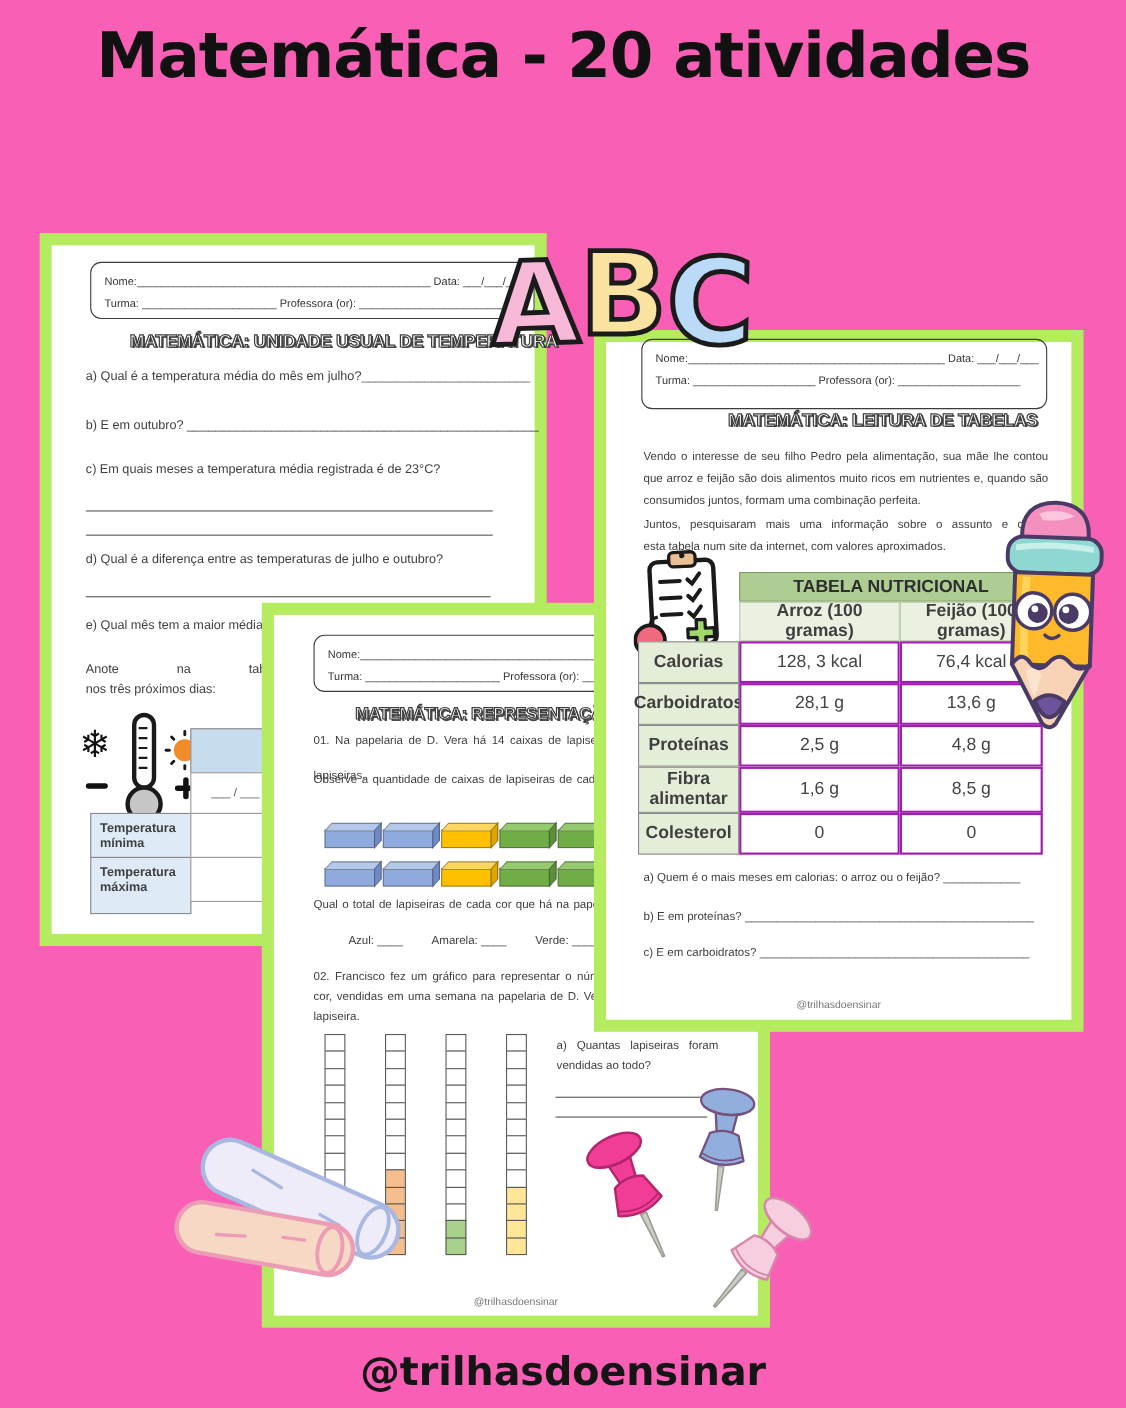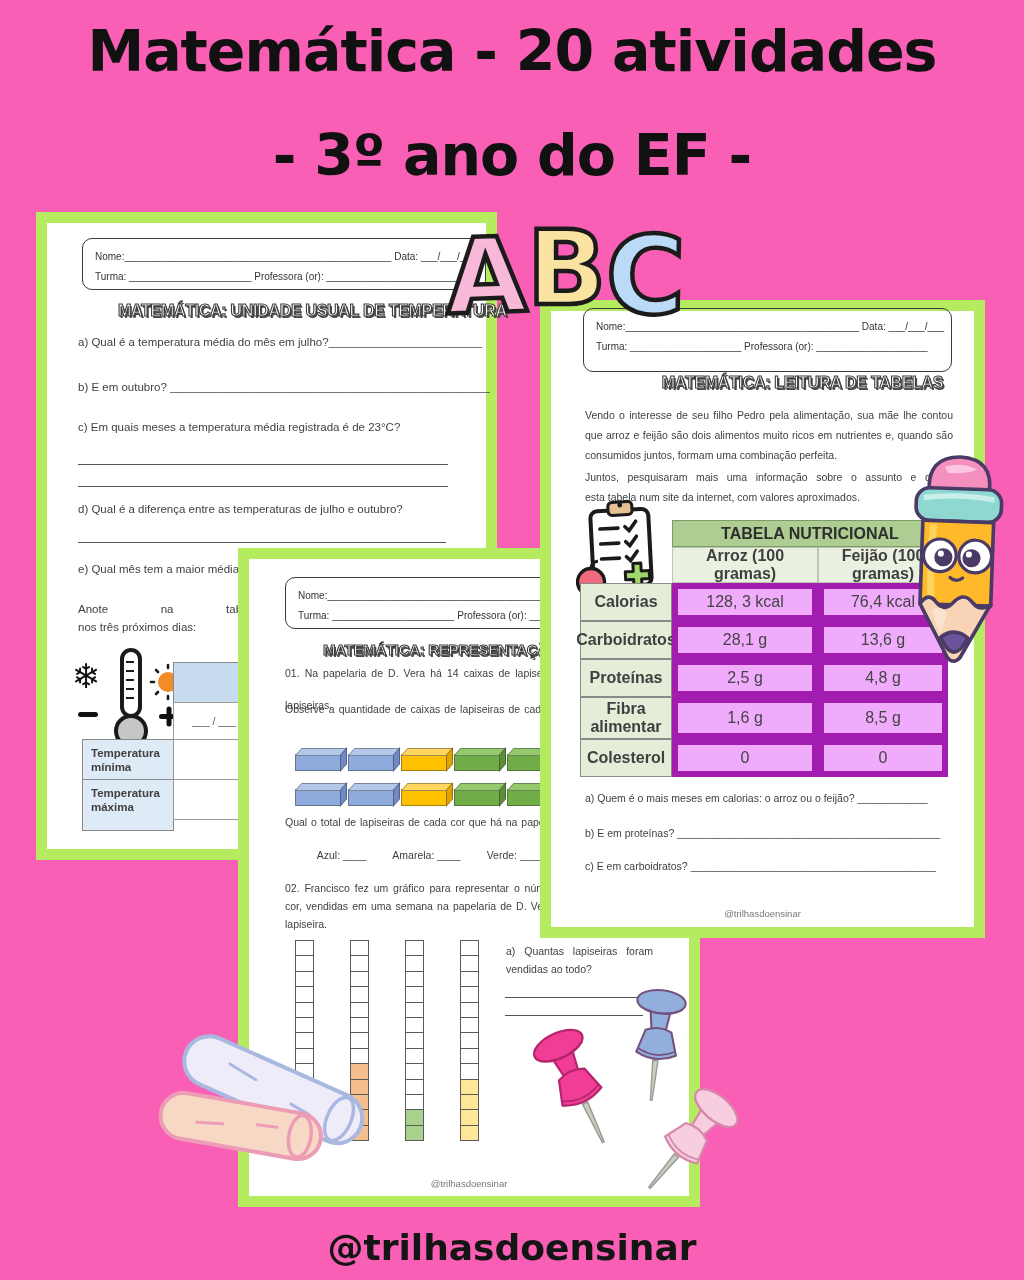--- a/index.html
+++ b/index.html
@@ -33,21 +33,21 @@
   .ttl-cell{box-sizing:border-box;border:1px solid #8a8a8a;background:var(--tblblue,#DEEBF7);
     font-weight:bold;font-size:11.5px;line-height:1.25;padding:6px 8px;}
   .ttl-val{box-sizing:border-box;border:1px solid #9a9a9a;background:#fff;}
 
   
   .nut{display:grid;grid-template-columns:92px 146px 130px;}
   .ncell{box-sizing:border-box;font-size:16px;display:flex;align-items:center;justify-content:center;text-align:center;}
   .nhead{background:var(--nuthead,#AECD92);border:1px solid #7e9a66;font-weight:bold;color:#2e2e2e;grid-column:2/4;height:27px;}
   .nsub{background:var(--nutsub,#EAF1E1);border:1px solid #b9c8aa;font-weight:bold;height:36px;}
   .nlab{background:var(--nutcell,#E4EDD8);border:1px solid #8a8a8a;font-weight:bold;min-height:38px;padding:2px 6px;}
-  .nval{background:#f0abfc;border:6px solid #a21caf;min-height:38px;color:#444;}
+  .nval{background:#ffffff;border:2px solid #a21caf;min-height:38px;color:#444;}
   .nblank{background:transparent;border:none;}
 
   
   .box3{position:absolute;width:44px;height:15px;background:var(--front);border:1px solid rgba(50,50,50,.45);}
   .box3::before{content:"";position:absolute;left:2px;top:-7px;width:100%;height:6px;background:var(--top);
     border:1px solid rgba(50,50,50,.45);transform:skewX(-42deg);}
   .box3::after{content:"";position:absolute;right:-7px;top:-4px;width:5px;height:100%;background:var(--side);
     border:1px solid rgba(50,50,50,.45);transform:skewY(-48deg);}
 
   
@@ -58,21 +58,20 @@
   .bubble-letter{position:absolute;font-family:"DejaVu Sans",sans-serif;font-weight:bold;font-size:104px;
     -webkit-text-stroke:4.5px #1b1b1b;z-index:6;line-height:1;}
   .deco{position:absolute;z-index:6;}
 </style>
 </head>
 <body>
 
 <div id="canvas">
 
   <div class="headline" id="hl1">Matemática - 20 atividades</div>
-  <div class="headline" id="hl2">- 3º ano do EF -</div>
 
   <section class="sheet" id="sheet-temp">
     <div class="page"></div>
     <div class="abs namebox" style="left:46px;top:26px;width:404px;height:52px;">
       <div>Nome:________________________________________________  Data: ___/___/___</div>
       <div>Turma: ______________________ Professora (or): ________________________</div>
     </div>
     <div class="abs bubble" style="left:42px;top:90px;">MATEMÁTICA: UNIDADE USUAL DE TEMPERATURA</div>
     <div class="abs q tempq" style="left:42px;top:124px;width:412px;">a) Qual é a temperatura média do mês em julho?________________________</div>
     <div class="abs q tempq" style="left:42px;top:169px;width:412px;">b) E em outubro? __________________________________________________</div>

